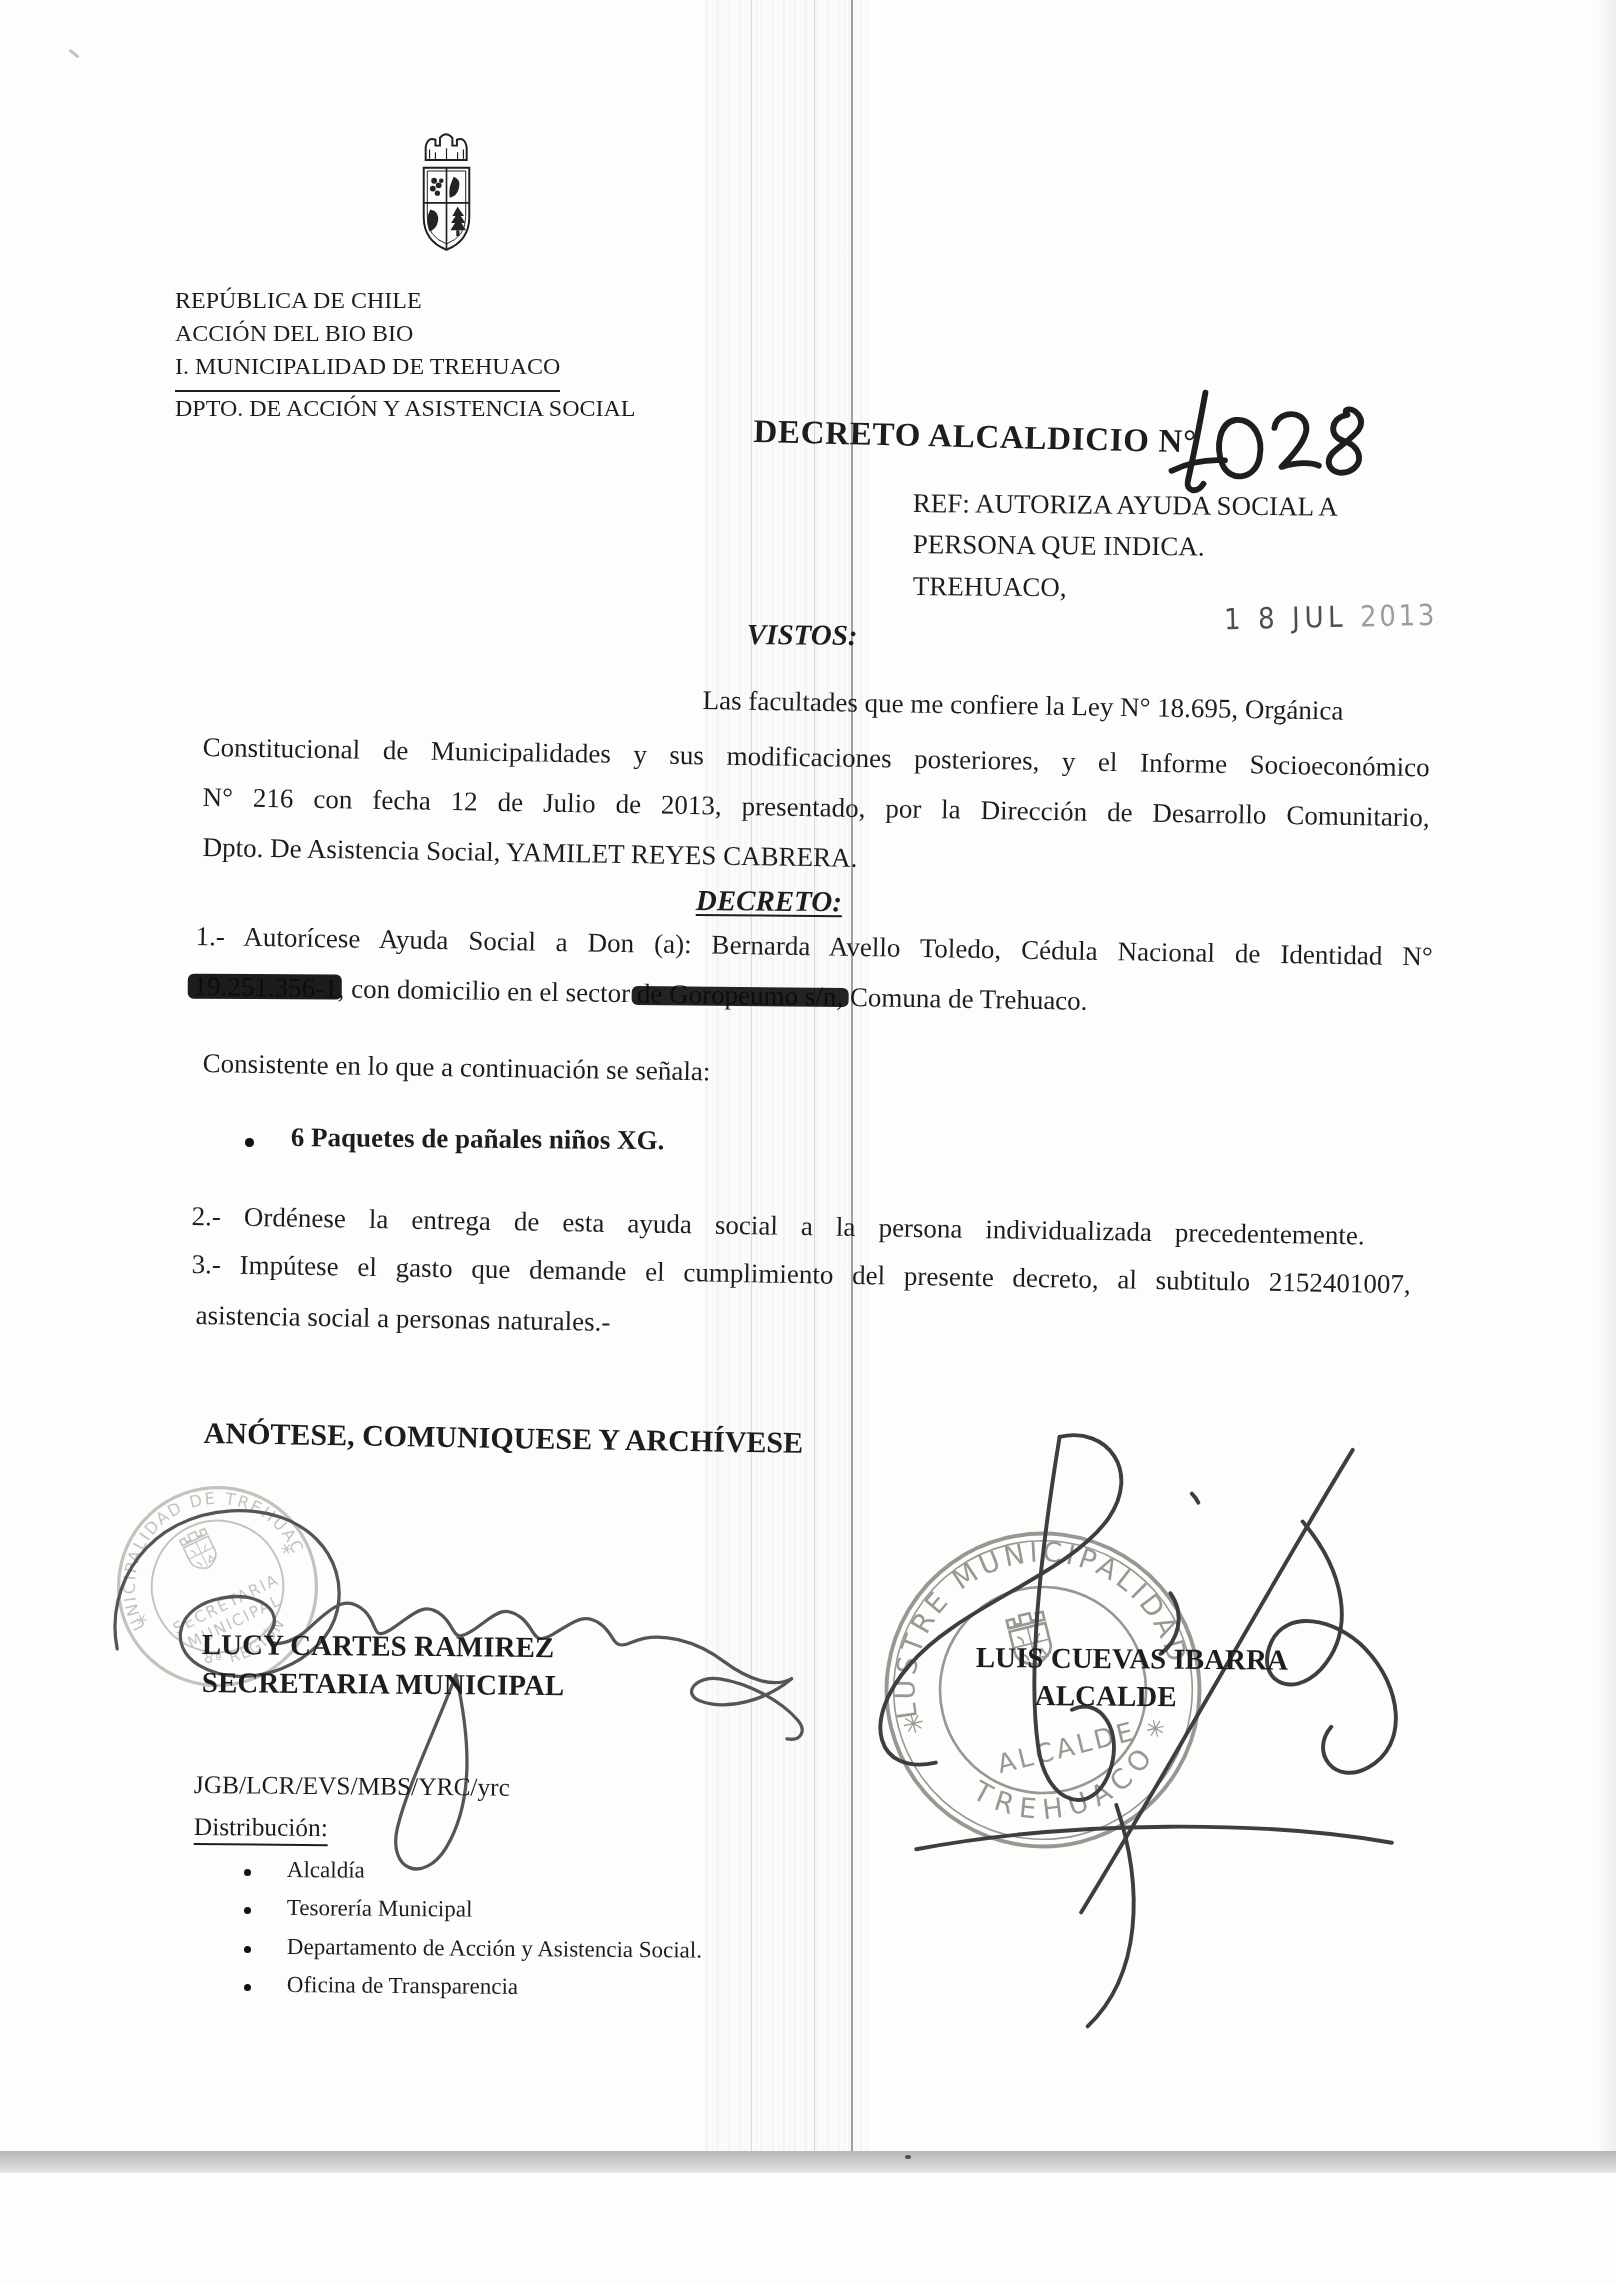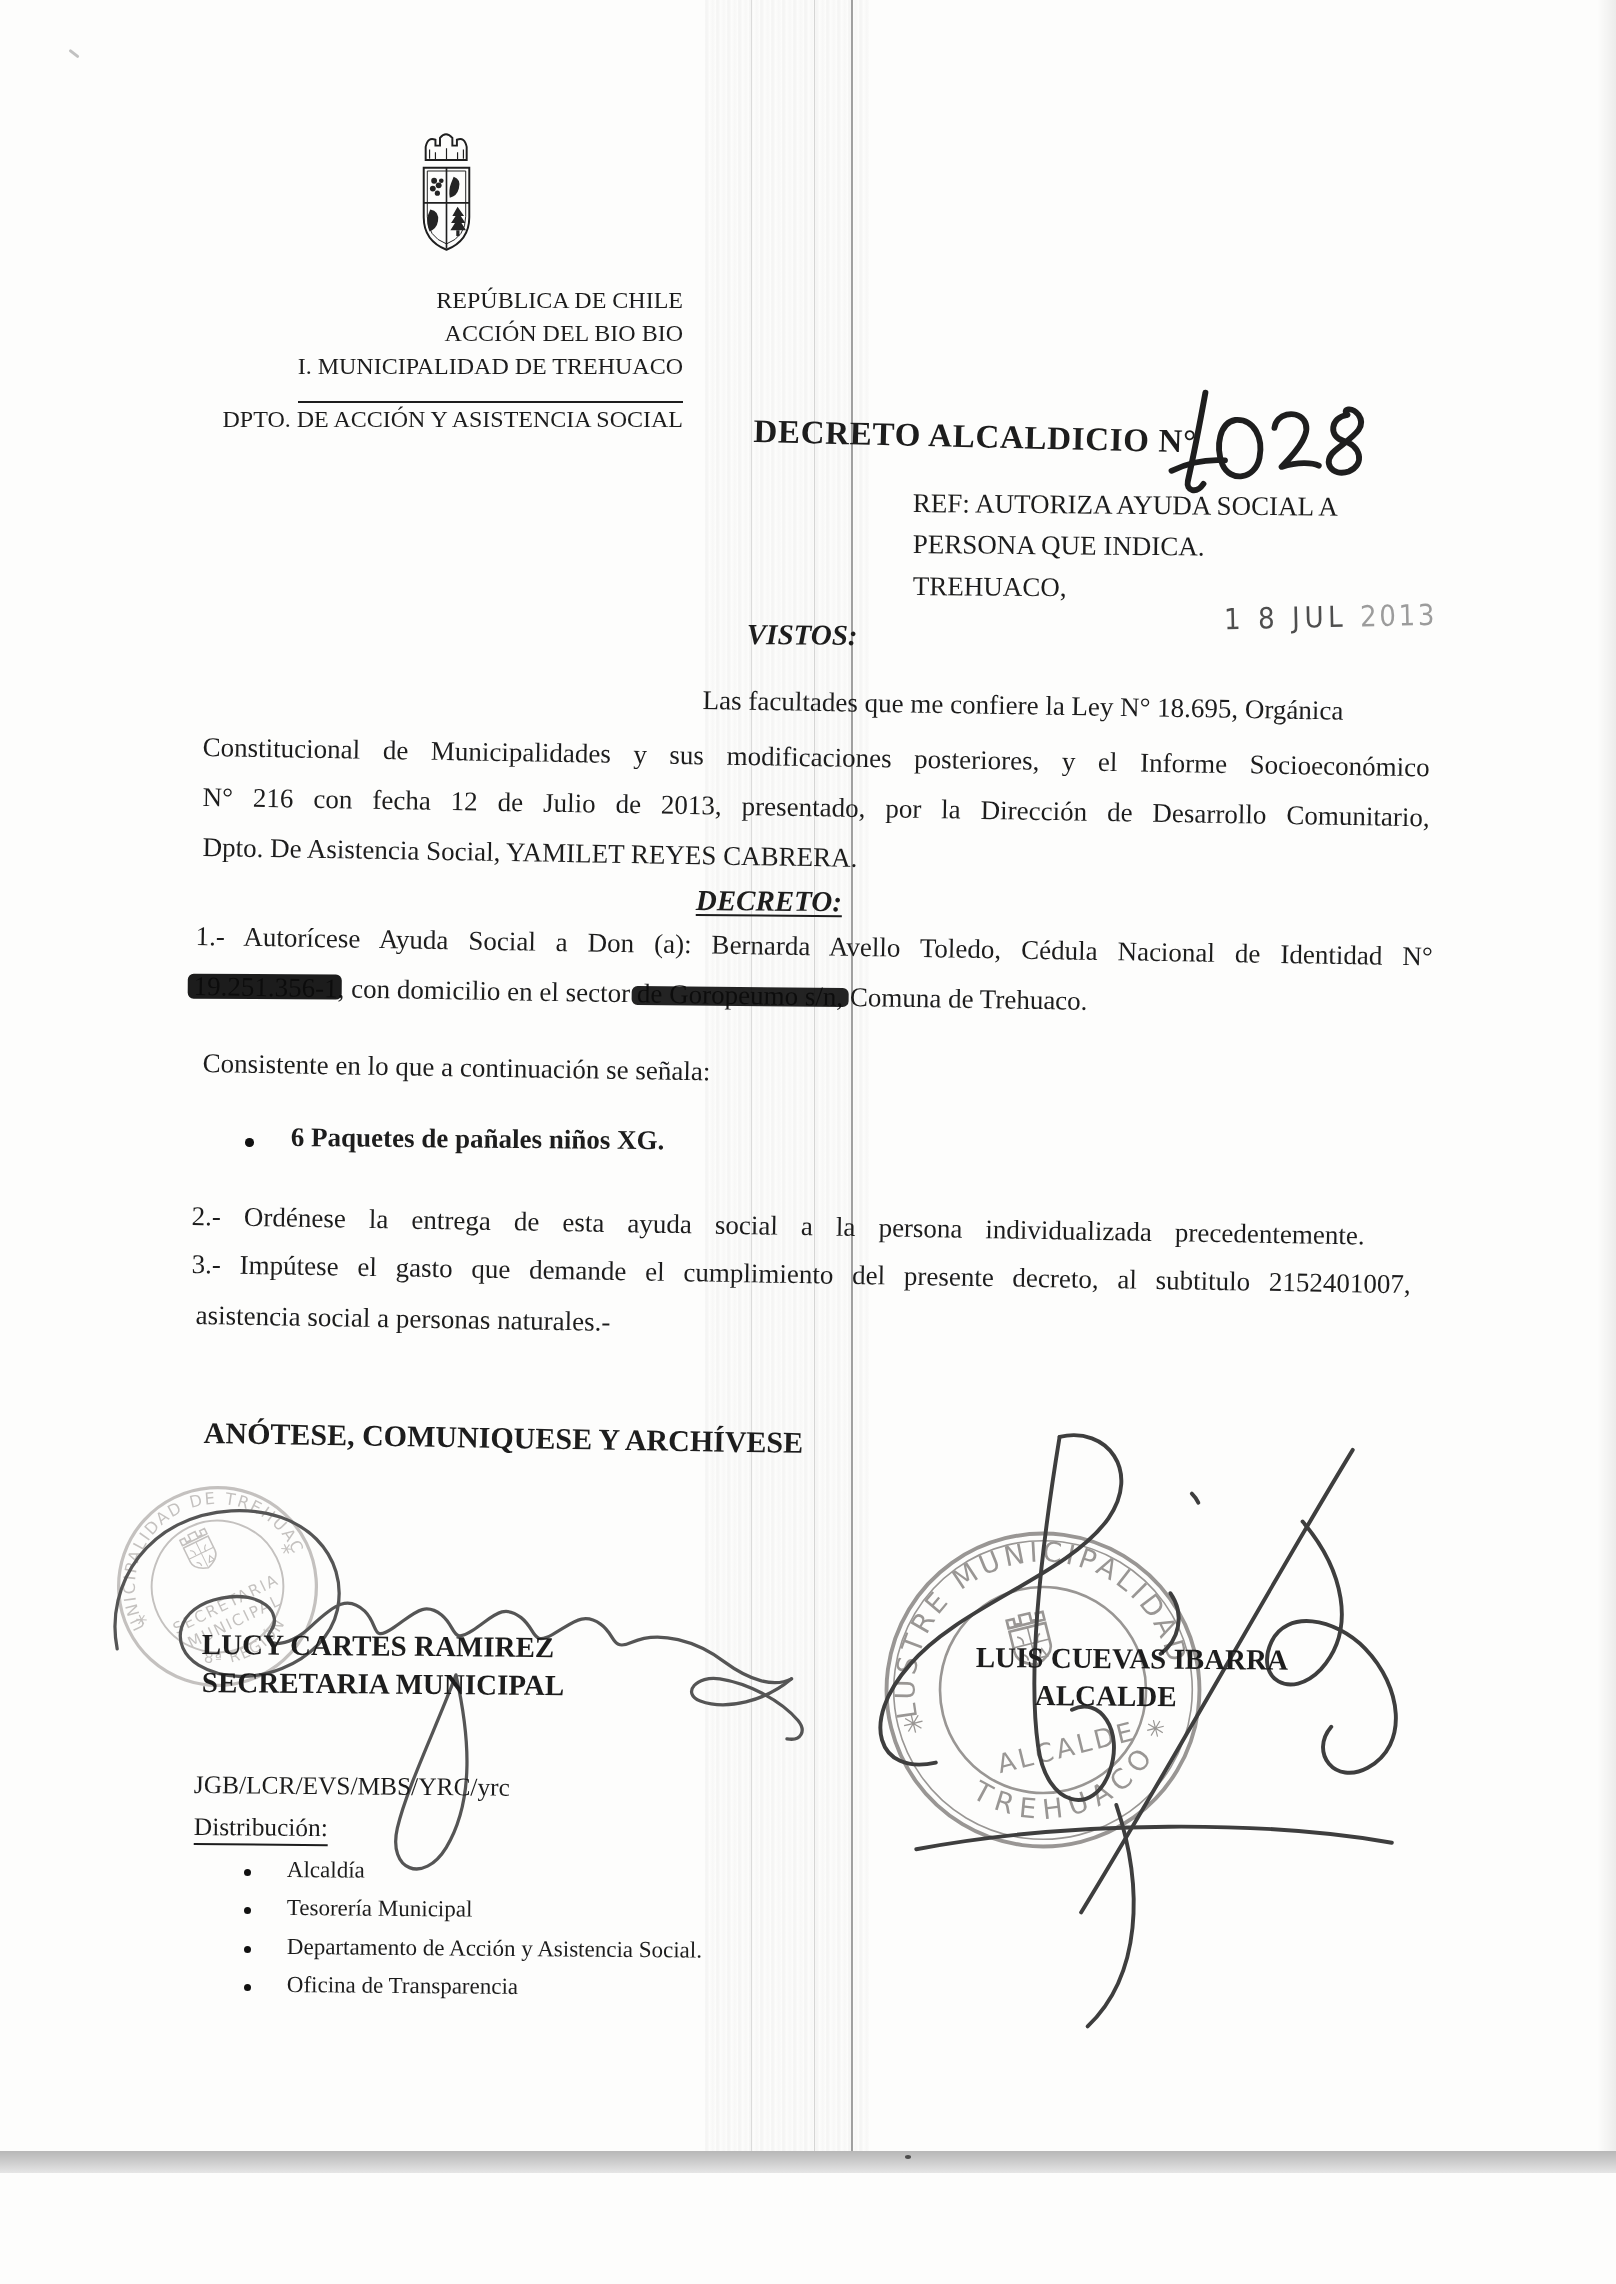--- a/index.html
+++ b/index.html
@@ -8,22 +8,22 @@
     background:#fdfdfc;overflow:hidden;
     font-family:"Liberation Serif", serif;color:#1d1d1d;
   }
   .t{position:absolute;white-space:nowrap;line-height:1.15;}
   .tilt{transform:rotate(0.95deg);transform-origin:left top;}
   .tilt-sm{transform:rotate(0.5deg);transform-origin:left top;}
   .tilt-lg{transform:rotate(1.35deg);transform-origin:left top;}
   .just{white-space:normal;text-align:justify;text-align-last:justify;display:block;}
 
   
-  .hdr{position:absolute;left:175px;top:284px;width:508px;text-align:right;font-size:24px;line-height:33px;}
-  .hdr .u{display:inline-block;border-bottom:2px solid #1d1d1d;padding-bottom:18px;}
+  .hdr{position:absolute;left:175px;top:284px;width:508px;text-align:left;font-size:24px;line-height:33px;}
+  .hdr .u{display:inline-block;border-bottom:2px solid #1d1d1d;padding-bottom:7px;}
   .crest{position:absolute;left:408px;top:130px;}
 
   
   .title{left:754px;top:413px;font-size:33px;font-weight:bold;letter-spacing:0.7px;}
   .hand-number{position:absolute;left:1152px;top:373px;width:228px;height:137px;}
 
   
   .ref1{left:913px;top:488px;font-size:27px;}
   .ref2{left:913px;top:529px;font-size:27px;}
   .ref3{left:913px;top:571px;font-size:27px;}

